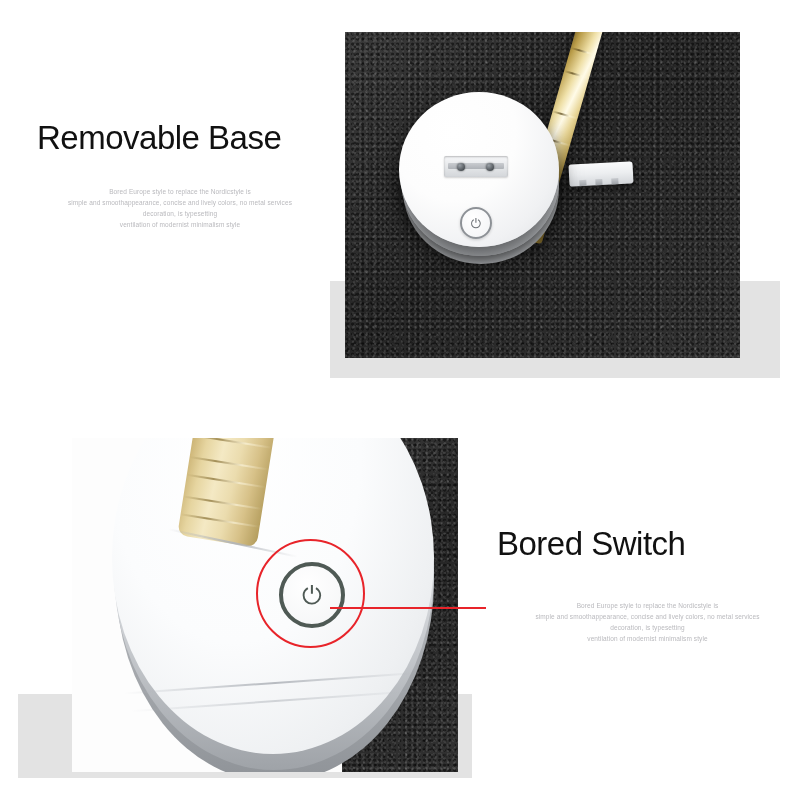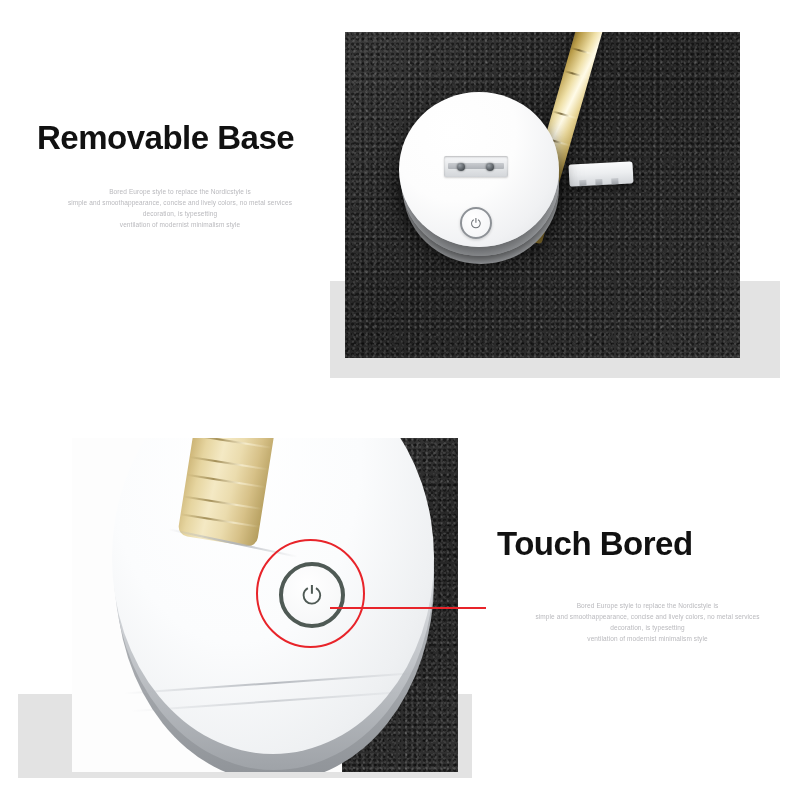--- a/index.html
+++ b/index.html
@@ -167,21 +167,21 @@
     background:transparent;
   }
   .callout-line{
     position:absolute;height:2px;background:#e8242a;
   }
 
   
   .headline{
     position:absolute;
     color:#111111;
-    font-weight:bold;
+    font-weight:normal;
     letter-spacing:-0.5px;
     white-space:nowrap;
   }
   .copy{
     position:absolute;
     color:#b9b9bd;
     font-size:6.5px;
     line-height:11px;
     text-align:center;
     letter-spacing:.1px;
@@ -264,21 +264,21 @@
 
     <div class="touch-btn-ring" style="left:207px;top:124px;width:58px;height:58px;">
       <span class="touch-glyph" style="font-size:25px;">⏻</span>
     </div>
 
     <div class="callout-circle" style="left:184px;top:101px;width:105px;height:105px;"></div>
   </div>
 
   <div class="callout-line" style="left:330px;top:607px;width:156px;"></div>
 
-  <div class="headline" style="left:497px;top:525px;font-size:33px;">Touch Bored</div>
+  <div class="headline" style="left:497px;top:525px;font-size:33px;">Bored Switch</div>
 
   <div class="copy" style="left:505px;top:600px;width:285px;">
     <div>Bored Europe style to replace the Nordicstyle is</div>
     <div>simple and smoothappearance, concise and lively colors, no metal services</div>
     <div>decoration, is typesetting</div>
     <div>ventilation of modernist minimalism  style</div>
   </div>
 
 </div>
 

